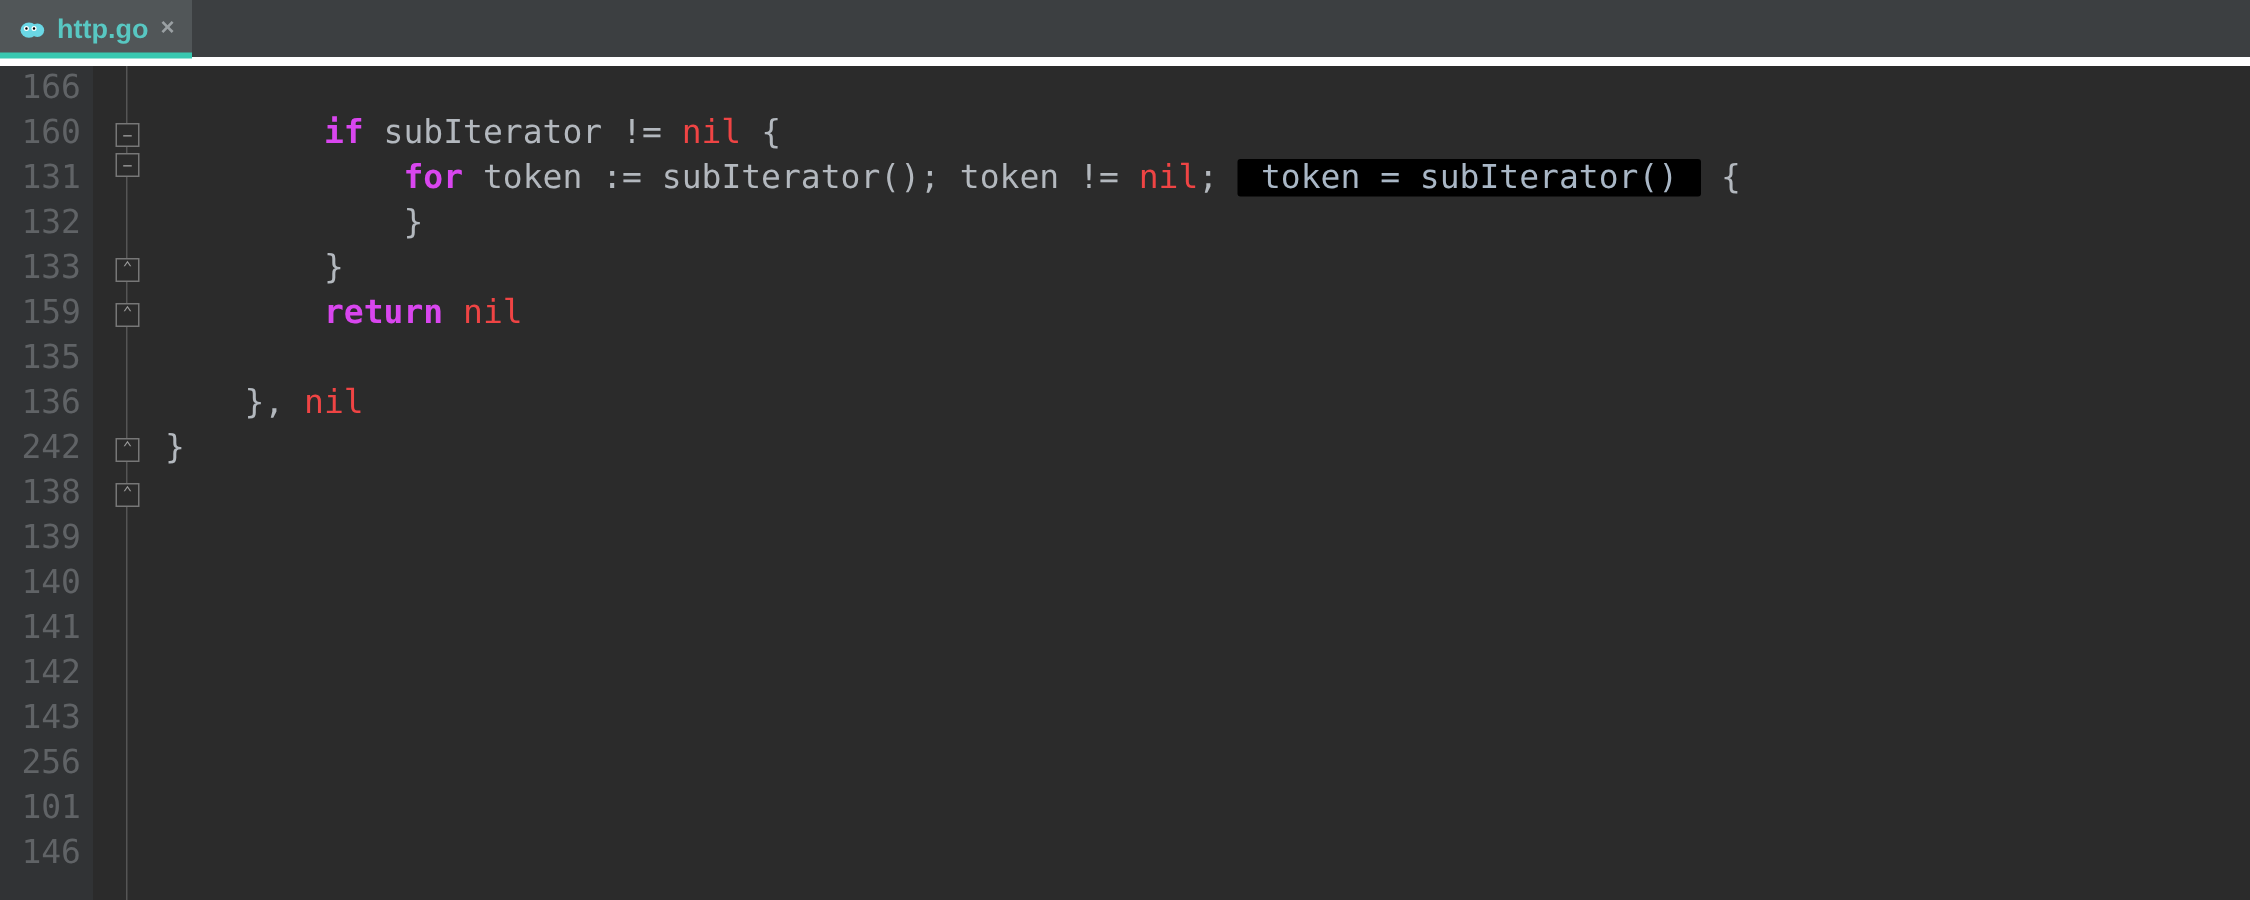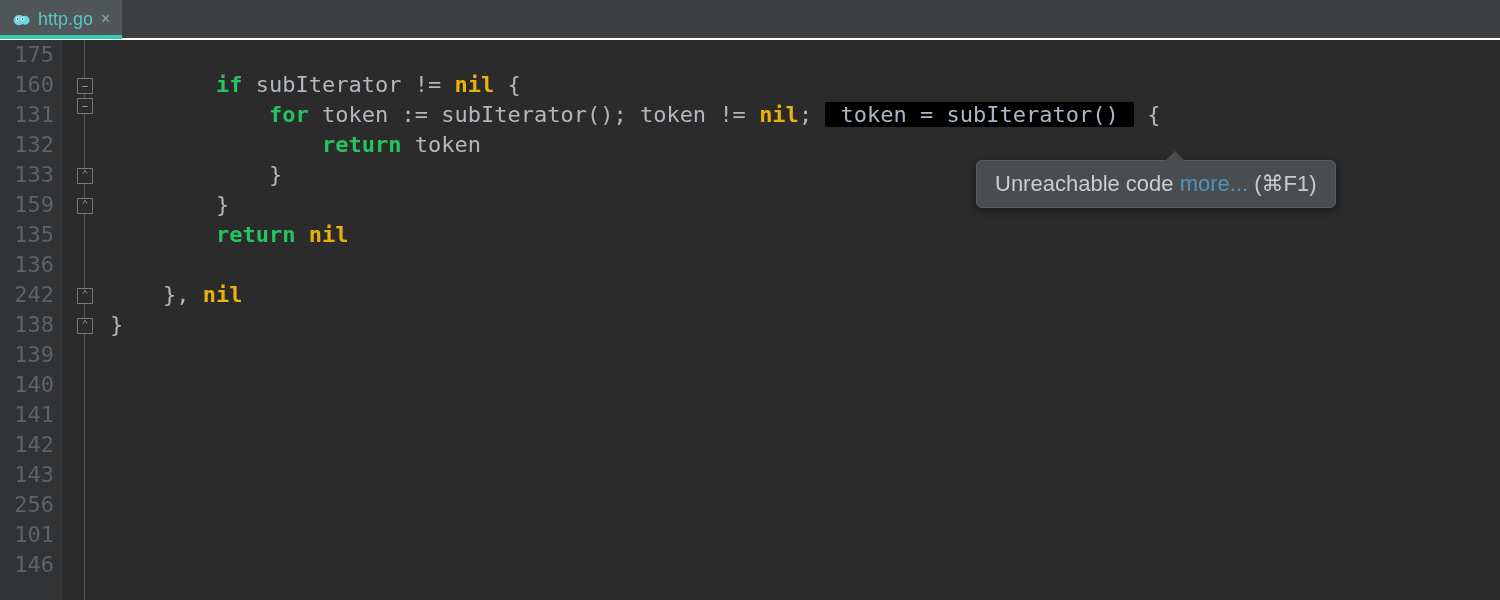--- a/index.html
+++ b/index.html
@@ -12,21 +12,22 @@
     font-size: 22px;
     color: #A9B7C6;
     overflow: hidden;
   }
 
   
   .tabbar {
     display: flex;
     height: 38px;
     background: #3c3f41;
-    border-bottom: 2px solid #ffffff;
+    border-bottom: 6px solid #ffffff;
+    font-weight: bold;
   }
   .tab {
     display: flex;
     align-items: center;
     gap: 8px;
     padding: 0 12px;
     background: #515658;
     color: #58c7c2;
     font-family: "Helvetica Neue", Arial, sans-serif;
     font-size: 18px;
@@ -100,25 +101,25 @@
     flex: 1;
     padding-left: 0;
     position: relative;
   }
   .line {
     height: 30px;
     line-height: 30px;
     white-space: pre;
   }
 
-  .kw   { color: #22c55e; font-weight: 600; }
+  .kw   { color: #d946ef; font-weight: 600; }
   .id   { color: #B3B8BE; }
   .fn   { color: #B3B8BE; }
   .punct{ color: #B3B8BE; }
-  .nil  { color: #eab308; font-weight: 700; }
+  .nil  { color: #ef4444; font-weight: 400; }
 
   .highlight {
     background: #000000;
     border-radius: 2px;
     padding: 0 2px;
   }
 
   
   .tooltip {
     position: absolute;
@@ -161,21 +162,21 @@
     </span>
     <span>http.go</span>
     <span class="close">×</span>
     <span class="underline"></span>
   </div>
 </div>
 
 <div class="editor">
 
   <div class="gutter">
-    <div class="line">175</div>
+    <div class="line">166</div>
     <div class="line">160</div>
     <div class="line">131</div>
     <div class="line">132</div>
     <div class="line">133</div>
     <div class="line">159</div>
     <div class="line">135</div>
     <div class="line">136</div>
     <div class="line">242</div>
     <div class="line">138</div>
     <div class="line">139</div>
@@ -199,21 +200,20 @@
   </div>
 
   <div class="code">
 
     <div class="line"> </div>
 
     <div class="line">        <span class="kw">if</span> <span class="id">subIterator</span> <span class="punct">!=</span> <span class="nil">nil</span><span class="punct"> {</span></div>
 
     <div class="line">            <span class="kw">for</span> <span class="id">token</span> <span class="punct">:=</span> <span class="fn">subIterator</span><span class="punct">()</span><span class="punct">;</span> <span class="id">token</span> <span class="punct">!=</span> <span class="nil">nil</span><span class="punct">;</span> <span class="highlight"> token = subIterator() </span> <span class="punct">{</span></div>
 
-    <div class="line">                <span class="kw">return</span> <span class="id">token</span></div>
 
     <div class="line">            <span class="punct">}</span></div>
 
     <div class="line">        <span class="punct">}</span></div>
 
     <div class="line">        <span class="kw">return</span> <span class="nil">nil</span></div>
 
     <div class="line"> </div>
 
     <div class="line">    <span class="punct">}, </span><span class="nil">nil</span></div>
@@ -222,19 +222,14 @@
 
     <div class="line"> </div>
     <div class="line"> </div>
     <div class="line"> </div>
     <div class="line"> </div>
     <div class="line"> </div>
     <div class="line"> </div>
     <div class="line"> </div>
     <div class="line"> </div>
 
-    <div class="tooltip" style="top:120px; left:866px;">
-      <span>Unreachable code</span>
-      <span class="link">more...</span>
-      <span class="shortcut">(⌘F1)</span>
-    </div>
   </div>
 </div>
 
 </body></html>

